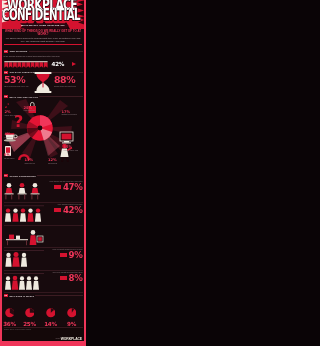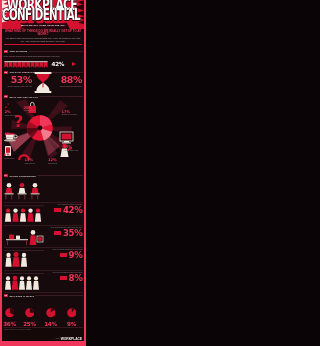--- a/index.html
+++ b/index.html
@@ -33,21 +33,21 @@
   .dash{flex:1;height:.7px;background:#3c1c22;min-width:2px;}
 
   
   .s1cap{position:absolute;left:3.5px;top:55px;width:79px;color:#9c8b90;font-size:1.85px;line-height:2.2px;}
   .s1bar{position:absolute;left:3.5px;top:60.5px;width:79px;height:8px;}
   .s1pips{position:absolute;left:0;top:0;width:45px;height:8px;}
   .s1val{position:absolute;left:48px;top:.3px;color:#fff;font-size:5.6px;font-weight:bold;font-family:"DejaVu Sans",sans-serif;line-height:6.6px;letter-spacing:-.25px;}
   .s1arrow{position:absolute;left:68px;top:1.1px;width:0;height:0;border-top:2.9px solid transparent;border-bottom:2.9px solid transparent;border-left:4px solid #d4122f;}
 
   
-  .s2col{position:absolute;width:28px;text-align:right;}
+  .s2col{position:absolute;width:28px;text-align:left;}
   .s2col .big{color:#f0365a;font-size:9.4px;line-height:9.6px;font-weight:bold;font-family:"DejaVu Sans",sans-serif;letter-spacing:-.4px;}
   .s2col .lbl{color:#8a797e;font-size:1.75px;line-height:2.1px;margin-top:.6px;}
   .hg{position:absolute;left:34px;top:72px;}
 
   
   .cal{position:absolute;width:20px;}
   .cal .v{color:#f0365a;font-size:3.6px;font-weight:bold;line-height:3.8px;font-family:"DejaVu Sans",sans-serif;}
   .cal .l{color:#8a797e;font-size:1.6px;line-height:1.9px;}
   .s3art{position:absolute;left:0;top:96px;width:86px;height:76px;}
 
@@ -289,20 +289,27 @@
         <rect x="20.2" y="14.4" width="1" height="5" fill="#6a3038"></rect>
       </g>
       <g>
         <circle cx="31" cy="5.2" r="2.3" fill="#efe9de"></circle>
         <path d="M28.6 8 h4.8 l1 5.4 h-6.8 Z" fill="#d4122f"></path>
         <rect x="26.6" y="13.4" width="9" height="1" fill="#efe9de"></rect>
         <rect x="27.4" y="14.4" width="1" height="5" fill="#6a3038"></rect>
         <rect x="33.2" y="14.4" width="1" height="5" fill="#6a3038"></rect>
       </g>
     </svg>
+    <div class="rt">
+      <div class="l">have taken a sick day when they were not ill</div>
+      <div class="vr">
+        <span class="sq"></span>
+        <span class="v">47%</span>
+      </div>
+    </div>
   </div>
   <div class="rowline" style="top:202px"></div>
 
   <div class="brow" style="top:203px">
     <svg class="art" viewBox="0 0 40 21">
       <rect x="0" y="2.4" width="40" height=".8" fill="#43202a"></rect>
       <g>
         <circle cx="4" cy="7.6" r="2.2" fill="#d4122f"></circle>
         <path d="M1.8 10.2 h4.4 l.9 8.6 h-6.2 Z" fill="#efe9de"></path>
         <circle cx="11.5" cy="7.6" r="2.2" fill="#efe9de"></circle>
@@ -332,27 +339,20 @@
         <rect x="3" y="14.2" width=".9" height="5" fill="#6a3038"></rect>
         <rect x="22" y="14.2" width=".9" height="5" fill="#6a3038"></rect>
         <rect x="5" y="8.6" width="5" height="4.6" fill="#d4122f"></rect>
         <rect x="12" y="9.6" width="4" height="3.6" fill="#efe9de"></rect>
         <circle cx="29" cy="6.4" r="2.3" fill="#efe9de"></circle>
         <path d="M26.6 9.2 h4.8 l1 9.8 h-6.8 Z" fill="#d4122f"></path>
         <rect x="33" y="10" width="6" height="6" fill="#1b0509" stroke="#efe9de" stroke-width=".7"></rect>
         <rect x="34.2" y="11.2" width="3.6" height="3.6" fill="#d4122f"></rect>
       </g>
     </svg>
-    <div class="rt">
-      <div class="l">have taken stationery home from the office</div>
-      <div class="vr">
-        <span class="sq"></span>
-        <span class="v">35%</span>
-      </div>
-    </div>
   </div>
   <div class="rowline" style="top:247px"></div>
 
   <div class="brow" style="top:248px">
     <svg class="art" viewBox="0 0 40 21">
       <rect x="0" y="2" width="40" height=".8" fill="#43202a"></rect>
       <g>
         <circle cx="4.5" cy="7" r="2.2" fill="#efe9de"></circle>
         <path d="M2.3 9.6 h4.4 l.9 9.2 h-6.2 Z" fill="#efe9de"></path>
         <circle cx="12" cy="6.4" r="2.5" fill="#d4122f"></circle>

